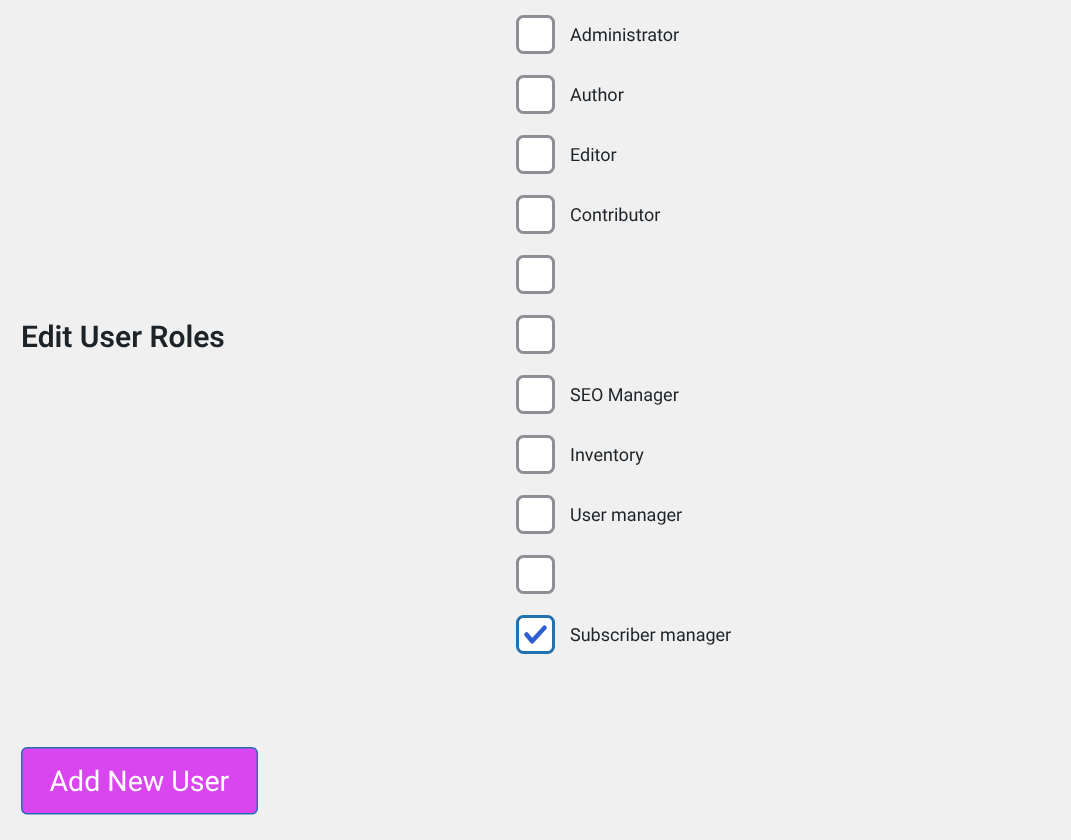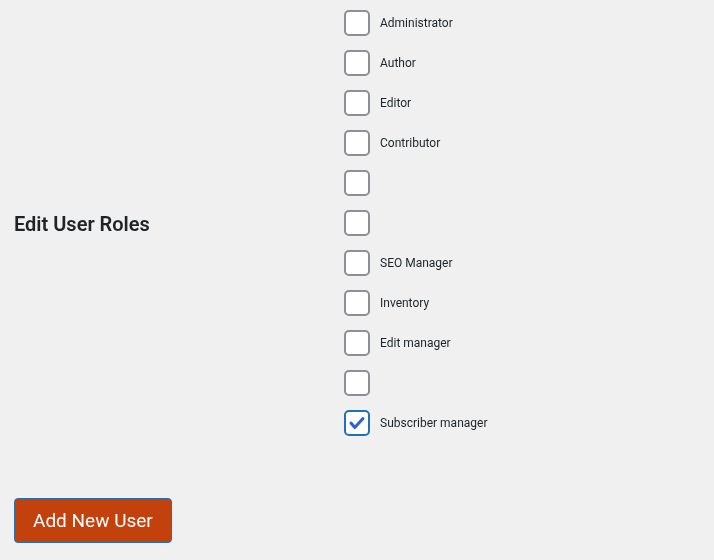--- a/index.html
+++ b/index.html
@@ -63,21 +63,21 @@
       font-size: 12px;
       color: #1d2327;
       cursor: pointer;
     }
     .submit-area {
       position: absolute;
       left: 14px;
       top: 498px;
     }
     .button-primary {
-      background: #c2410c;
+      background: #d946ef;
       color: #fff;
       border: 1px solid #2271b1;
       border-radius: 4px;
       font-size: 19px;
       padding: 10px 18px;
       cursor: pointer;
       font-family: inherit;
     }
   </style>
 </head>
@@ -111,21 +111,21 @@
       <div class="role-item">
         <div class="checkbox"></div>
         <span class="role-label">SEO Manager</span>
       </div>
       <div class="role-item">
         <div class="checkbox"></div>
         <span class="role-label">Inventory</span>
       </div>
       <div class="role-item">
         <div class="checkbox"></div>
-        <span class="role-label">Edit manager</span>
+        <span class="role-label">User manager</span>
       </div>
       <div class="role-item">
         <div class="checkbox"></div>
       </div>
       <div class="role-item">
         <div class="checkbox checked">
           <svg class="checkmark" width="18" height="18" viewBox="0 0 24 24" fill="none" stroke="currentColor" stroke-width="4" stroke-linecap="round" stroke-linejoin="round">
             <polyline points="4 12 9 18 20 6"></polyline>
           </svg>
         </div>

